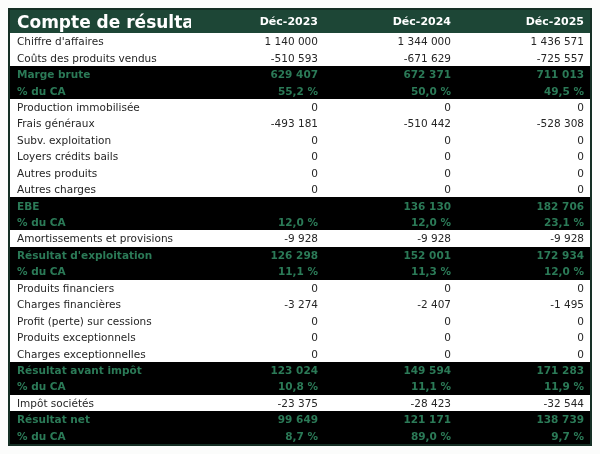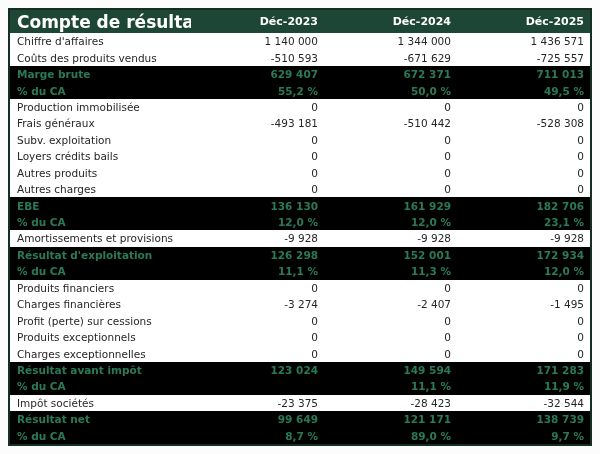--- a/index.html
+++ b/index.html
@@ -144,21 +144,20 @@
         </div>
         <div class="row">
           <div class="cell label">Autres charges</div>
           <div class="cell num">0</div>
           <div class="cell num">0</div>
           <div class="cell num">0</div>
         </div>
         <div class="row hl">
           <div class="cell label">EBE</div>
           <div class="cell num">136 130</div>
-          <div class="cell num">161 929</div>
           <div class="cell num">182 706</div>
         </div>
         <div class="row hl">
           <div class="cell label">% du CA</div>
           <div class="cell num">12,0 %</div>
           <div class="cell num">12,0 %</div>
           <div class="cell num">23,1 %</div>
         </div>
         <div class="row">
           <div class="cell label">Amortissements et provisions</div>
@@ -209,20 +208,21 @@
           <div class="cell num">0</div>
         </div>
         <div class="row hl">
           <div class="cell label">Résultat avant impôt</div>
           <div class="cell num">123 024</div>
           <div class="cell num">149 594</div>
           <div class="cell num">171 283</div>
         </div>
         <div class="row hl">
           <div class="cell label">% du CA</div>
+          <div class="cell num">10,8 %</div>
           <div class="cell num">11,1 %</div>
           <div class="cell num">11,9 %</div>
         </div>
         <div class="row">
           <div class="cell label">Impôt sociétés</div>
           <div class="cell num">-23 375</div>
           <div class="cell num">-28 423</div>
           <div class="cell num">-32 544</div>
         </div>
         <div class="row hl">

